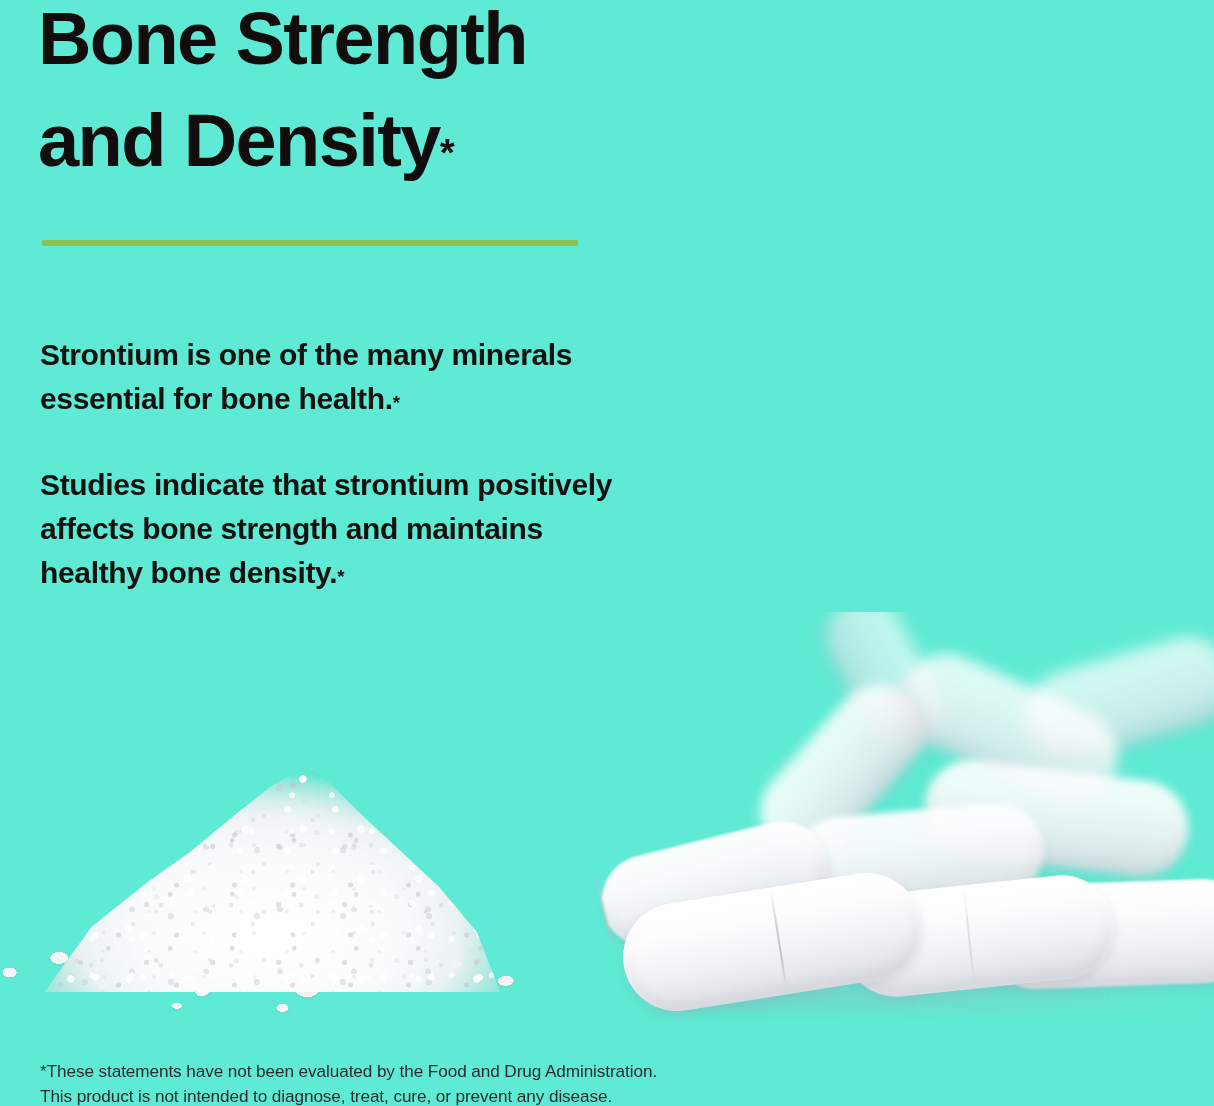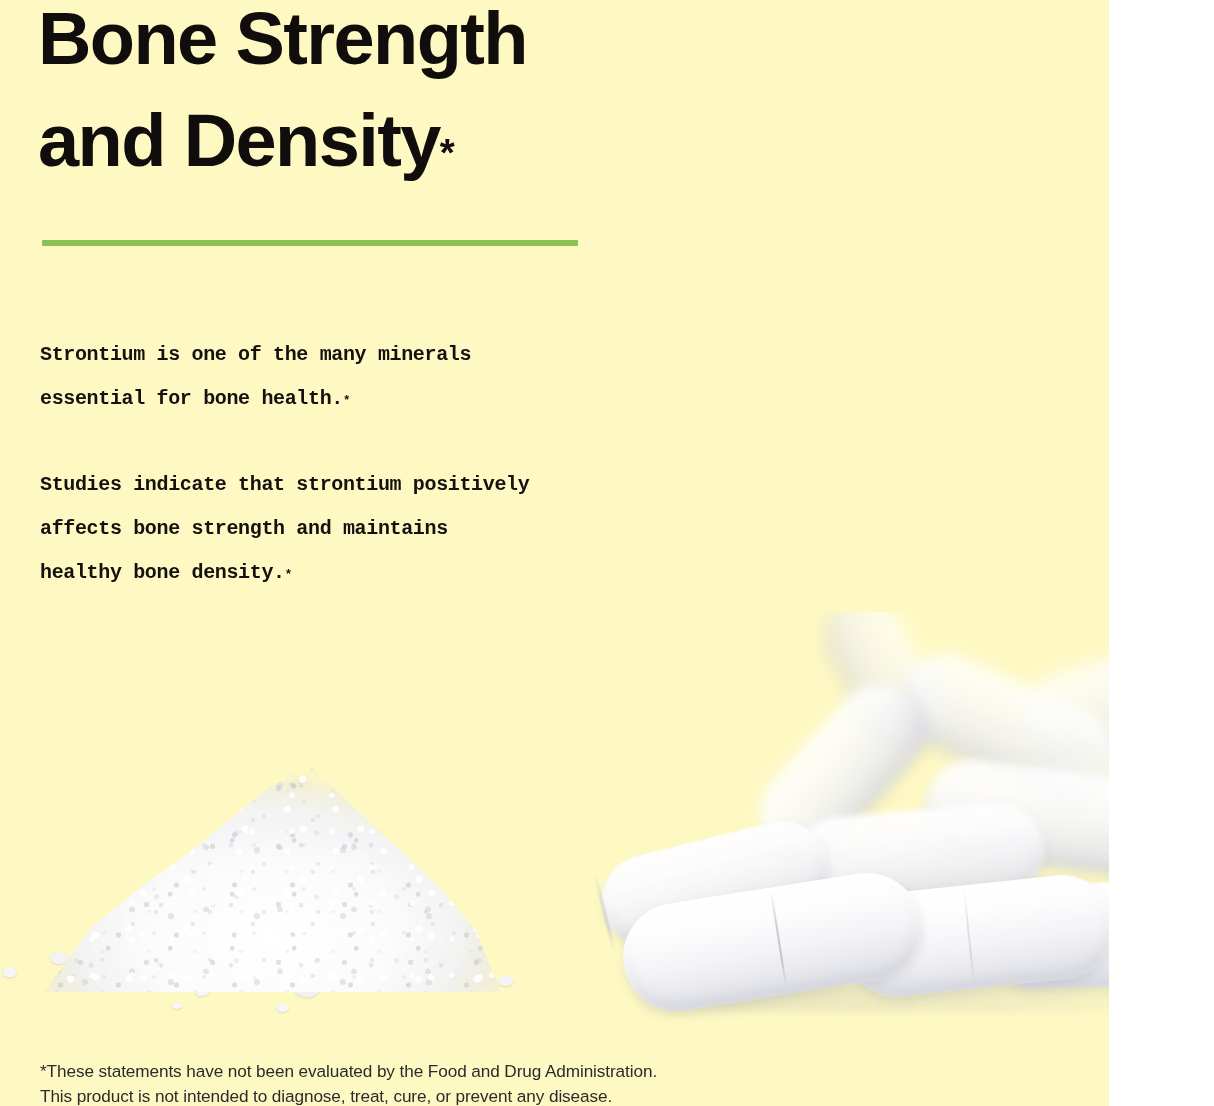--- a/index.html
+++ b/index.html
@@ -9,23 +9,23 @@
     background: #ffffff;
   }
   body {
     font-family: "Liberation Sans", "DejaVu Sans", sans-serif;
     color: #15110f;
     -webkit-font-smoothing: antialiased;
   }
 
   .page {
     position: relative;
-    width: 1109px;
+    width: 1214px;
     height: 1106px;
-    background: #fef9c3;
+    background: #5eead4;
     overflow: hidden;
   }
 
   
   .headline {
     position: absolute;
     left: 38px;
     top: -12px;
     width: 760px;
     font-size: 74px;
@@ -56,28 +56,27 @@
   }
 
   
   .copy {
     position: absolute;
     left: 40px;
     top: 333px;
     width: 740px;
   }
   .para {
-    font-size: 20px;
+    font-size: 30px;
     line-height: 44px;
     font-weight: 700;
     letter-spacing: -0.35px;
     color: #15110f;
     margin: 0 0 42px 0;
     white-space: pre-line;
-    font-family: Liberation Mono, monospace;
   }
   .para:last-child { margin-bottom: 18px; }
   .para .sup {
     font-size: 0.62em;
     vertical-align: 34%;
     line-height: 0;
   }
 
   
   .art {

